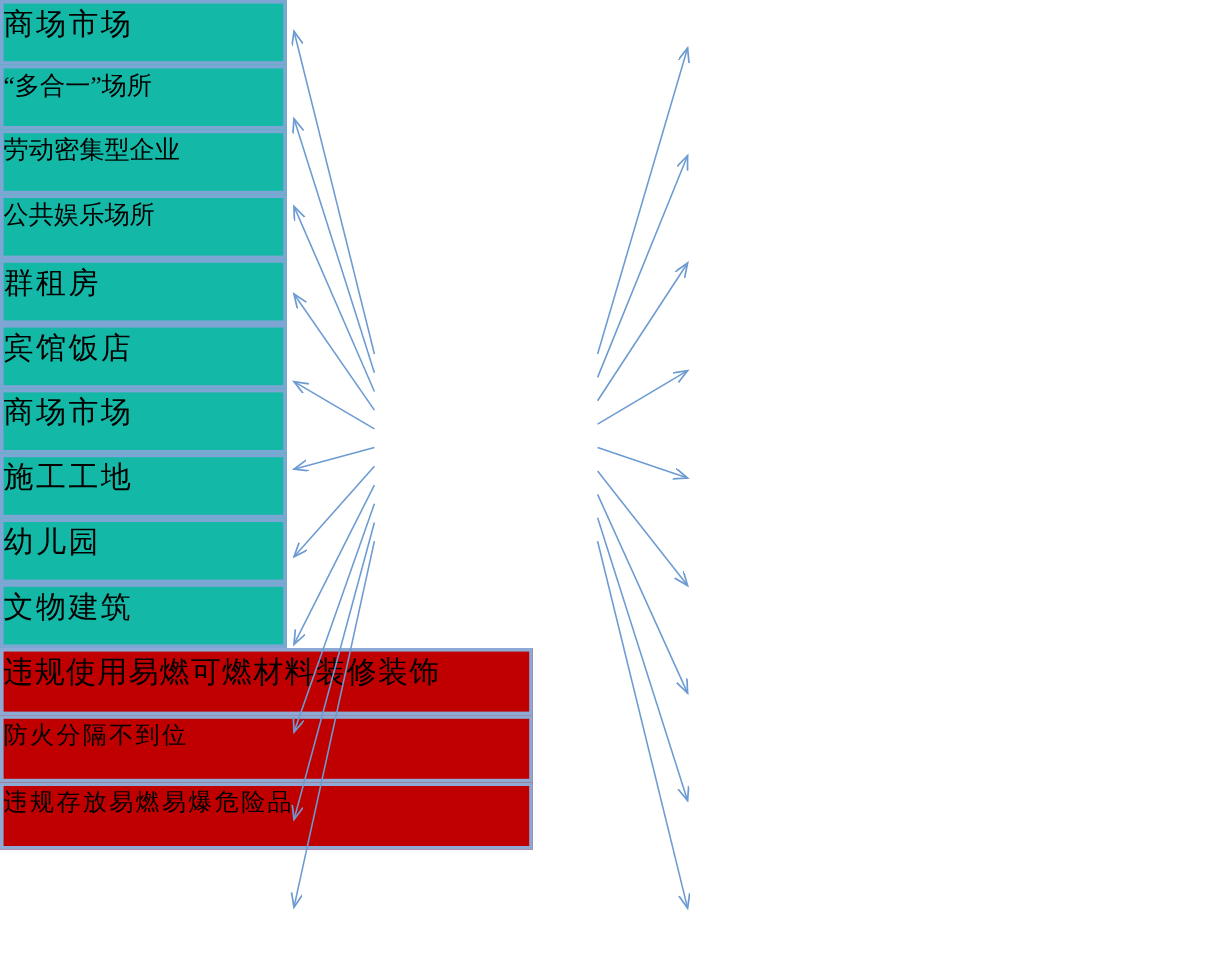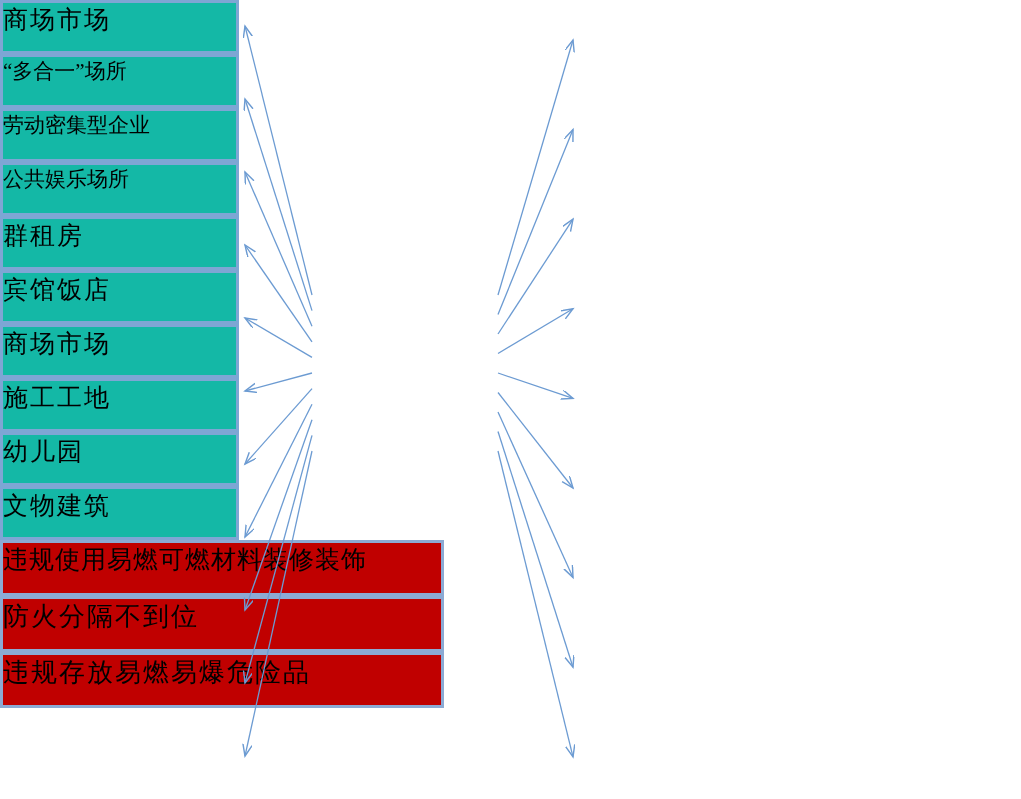--- a/index.html
+++ b/index.html
@@ -24,21 +24,21 @@
     letter-spacing:2px;
   }
   .place-node.long{font-size:21px;letter-spacing:0px;}
 
   .risk-node{
     left:580px;
     width:438px;
     height:50px;
     background:#C00000;
     border:3px solid #8CAAD4;
-    font-size:26px;
+    font-size:20px;
     letter-spacing:2px;
   }
   .risk-node.long{font-size:25px;letter-spacing:1px;}
 </style>
 </head>
 <body>
 
 <div id="stage">
 
   <svg class="links" viewBox="0 0 1021 799" xmlns="http://www.w3.org/2000/svg">

